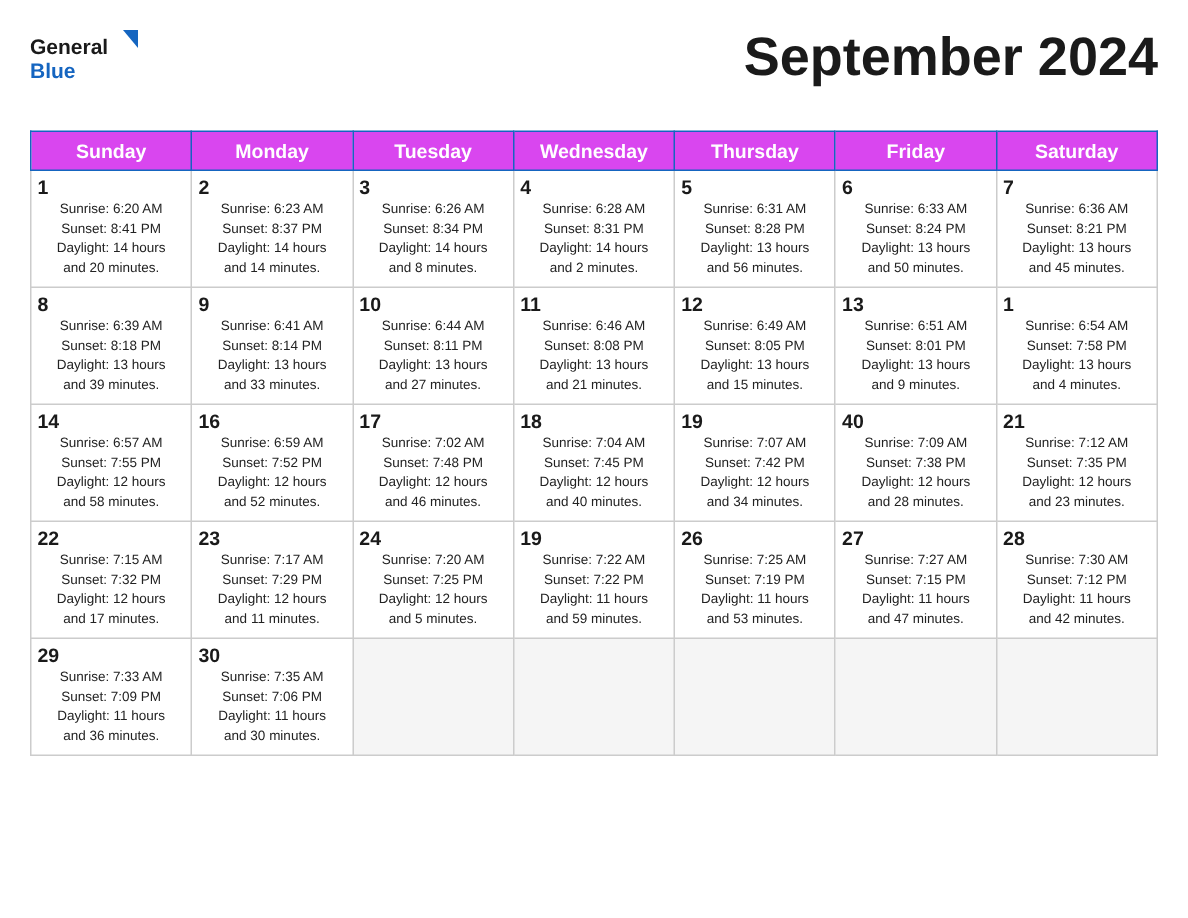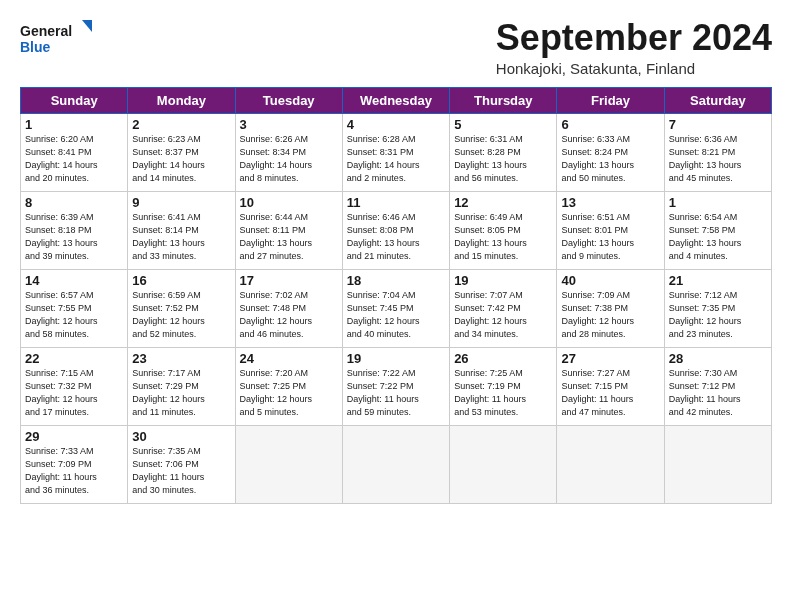--- a/index.html
+++ b/index.html
@@ -11,21 +11,21 @@
       overflow: hidden;
     }
     .page {
       width: 792px;
       padding: 18px 20px 10px 20px;
     }
     .header {
       display: flex;
       align-items: flex-start;
       justify-content: space-between;
-      margin-bottom: 10px;
+      margin-bottom: 24px;
     }
     .logo {
       display: flex;
       align-items: center;
       gap: 4px;
     }
     .title-area {
       text-align: left;
     }
     .month-title {
@@ -38,21 +38,21 @@
       font-size: 15px;
       color: #333;
       margin-top: 2px;
     }
     table {
       width: 100%;
       border-collapse: collapse;
       table-layout: fixed;
     }
     th {
-      background-color: #701a75;
+      background-color: #d946ef;
       color: white;
       font-size: 13px;
       font-weight: bold;
       padding: 5px 4px;
       text-align: center;
       border: 1px solid #1565c0;
     }
     td {
       border: 1px solid #ccc;
       vertical-align: top;
@@ -69,37 +69,37 @@
       font-size: 13px;
       font-weight: bold;
       color: #1a1a1a;
       display: block;
       margin-bottom: 1px;
     }
     .day-info {
       font-size: 9px;
       line-height: 1.45;
       color: #222;
+      text-align: center;
     }
   </style>
 </head>
 <body>
 
 <div class="page">
   <div class="header">
     <div class="logo">
   <svg width="80" height="45" viewBox="0 0 80 45">
     <text x="0" y="18" font-size="14" font-weight="bold" font-family="Arial,sans-serif" fill="#1a1a1a">General</text>
     <text x="0" y="34" font-size="14" font-weight="bold" font-family="Arial,sans-serif" fill="#1565c0">Blue</text>
     <polygon points="62,2 72,2 72,14" fill="#1565c0"></polygon>
   </svg>
 </div>
     <div class="title-area">
       <div class="month-title">September 2024</div>
-      <div class="subtitle">Honkajoki, Satakunta, Finland</div>
     </div>
   </div>
 
   <table>
     <thead>
       <tr>
         <th>Sunday</th>
         <th>Monday</th>
         <th>Tuesday</th>
         <th>Wednesday</th>

